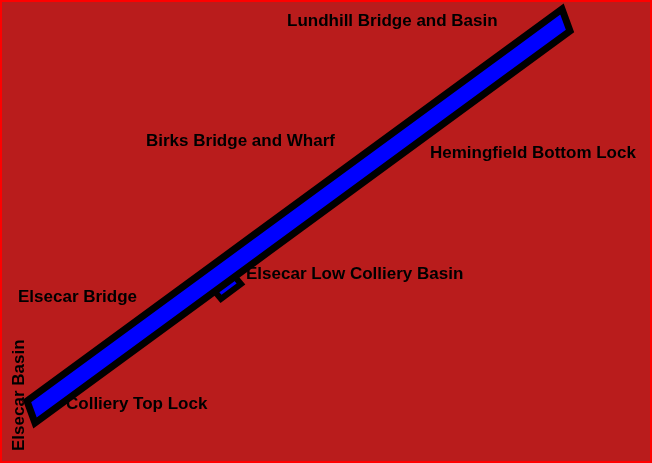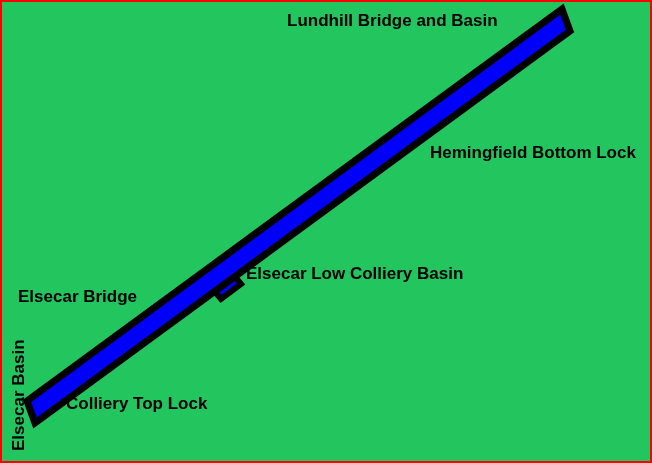--- a/index.html
+++ b/index.html
@@ -7,21 +7,21 @@
     padding: 0;
     background: #ffffff;
   }
   body {
     font-family: "Liberation Sans", sans-serif;
   }
   #canvas {
     position: relative;
     width: 652px;
     height: 463px;
-    background: #22c55e;
+    background: #b91c1c;
     box-sizing: border-box;
     overflow: hidden;
   }
   #frame-border {
     position: absolute;
     left: 0;
     top: 0;
     width: 652px;
     height: 463px;
     box-sizing: border-box;
@@ -64,20 +64,21 @@
 
     <g>
       <polygon points="27,401 35,423 570,31 562,9" fill="#0000ff" stroke="#000000" stroke-width="7" stroke-linejoin="miter"></polygon>
     </g>
   </svg>
 
   <div id="frame-border"></div>
 
   <div class="map-label" style="left:287px; top:11px;">Lundhill Bridge and Basin</div>
 
+  <div class="map-label" style="left:146px; top:131px;">Birks Bridge and Wharf</div>
 
   <div class="map-label" style="left:430px; top:143px;">Hemingfield Bottom Lock</div>
 
 
   <div class="map-label" style="left:18px; top:287px;">Elsecar Bridge</div>
 
   <div class="map-label" style="left:246px; top:264px;">Elsecar Low Colliery Basin</div>
 
   <div class="map-label vertical" style="left:9px; top:451px;">Elsecar Basin</div>
 

